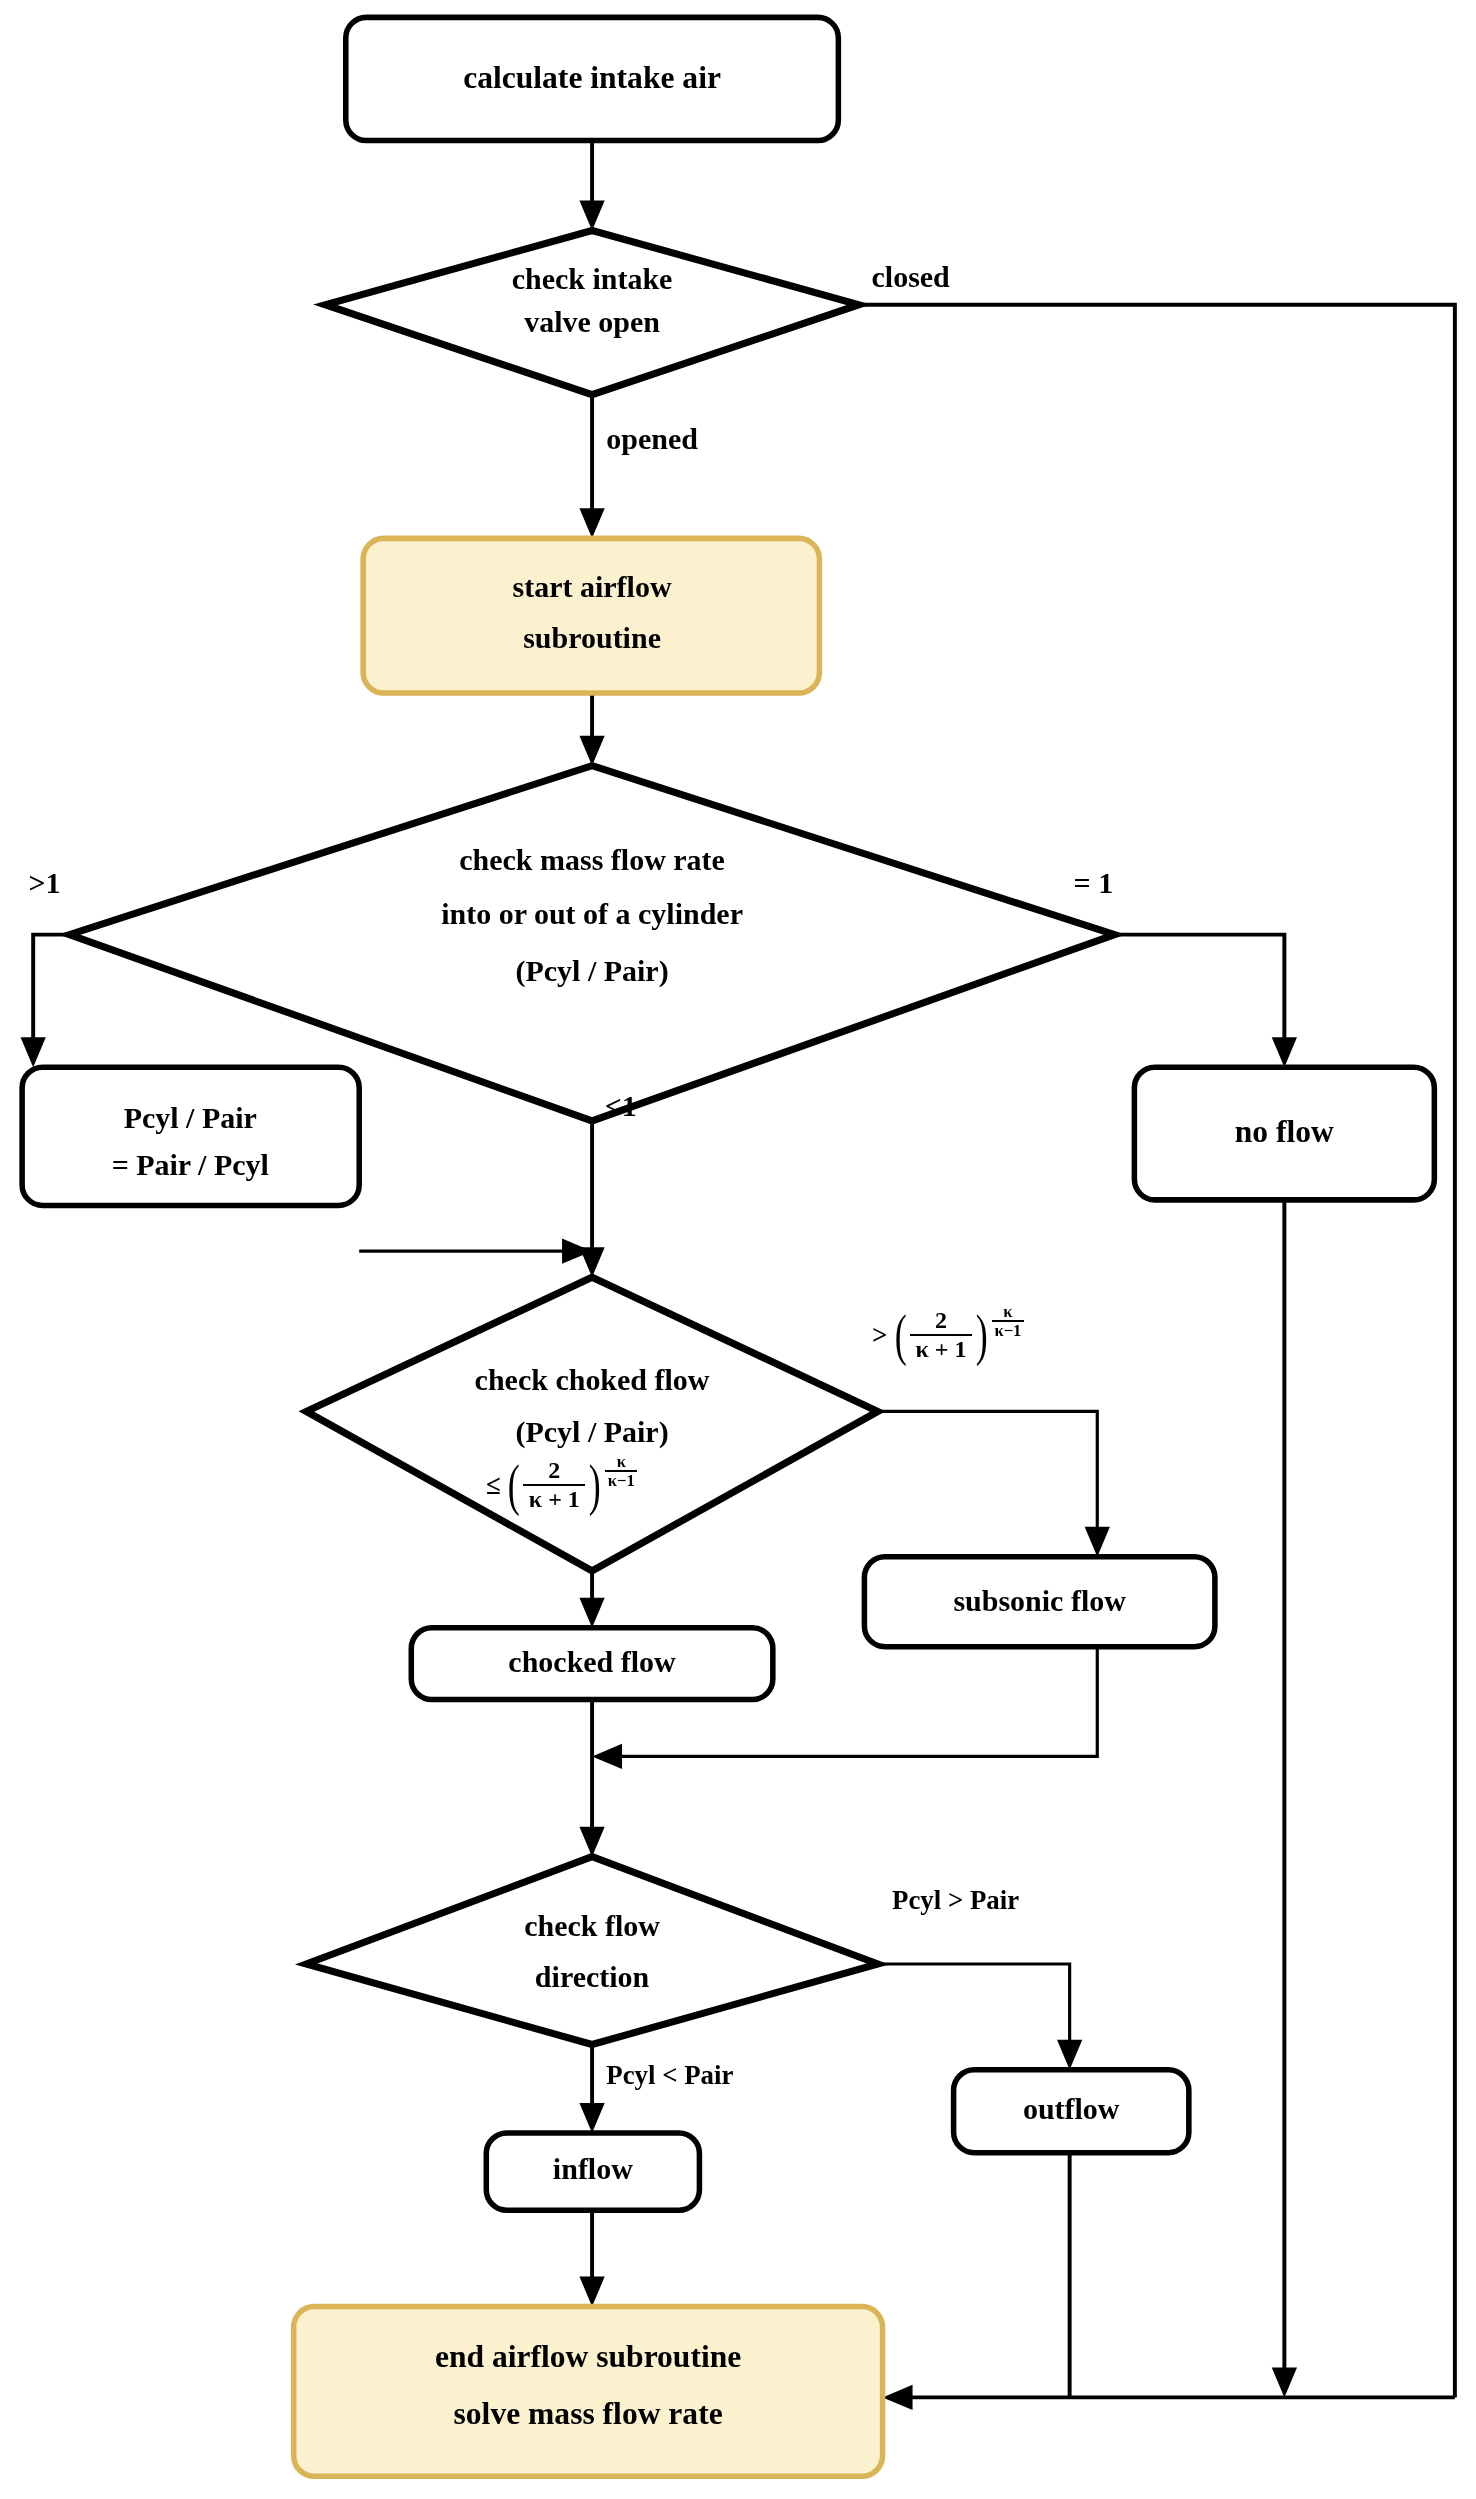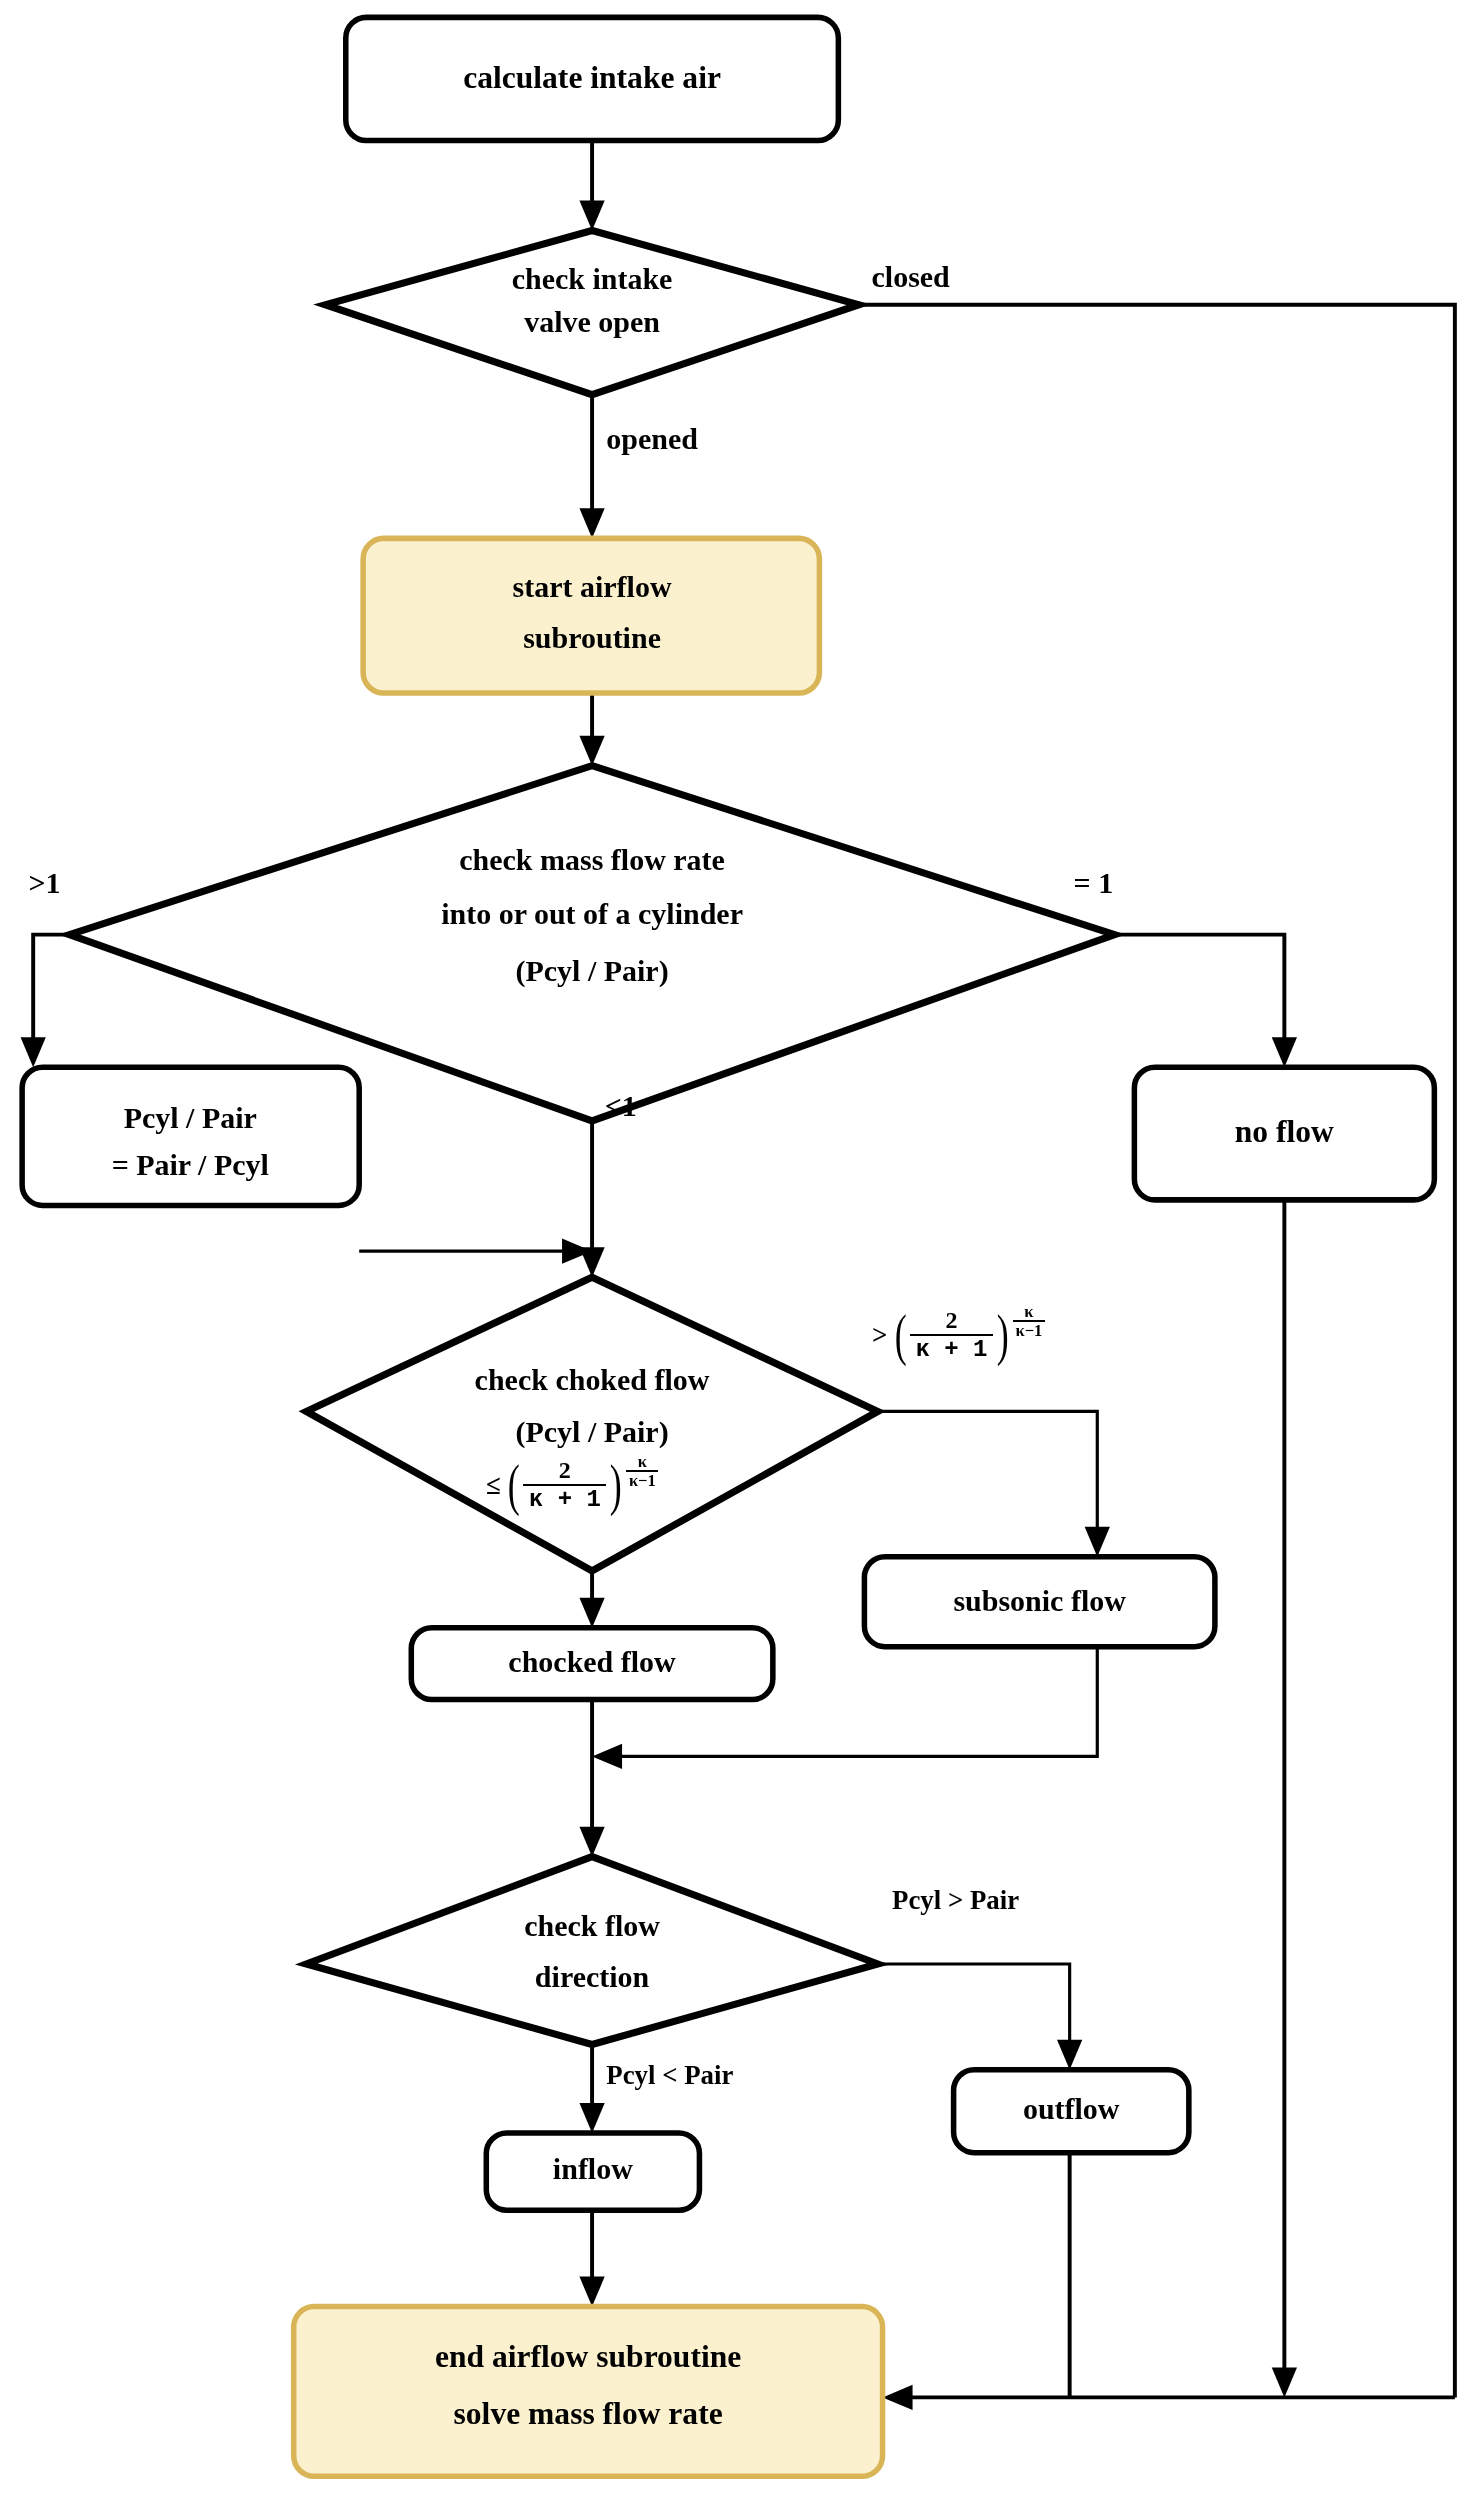--- a/index.html
+++ b/index.html
@@ -103,21 +103,20 @@
   .math-frac .num {
     padding: 0 5.5px 0.8px 5.5px;
   }
   .math-frac .bar {
     width: 100%;
     height: 2.4px;
     background: #000;
   }
   .math-frac .den {
     padding: 0.8px 5.5px 0 5.5px;
-    font-family: Liberation Mono, monospace;
   }
   .math-sup {
     display: inline-flex;
     flex-direction: column;
     align-items: center;
     font-size: 16.6px;
     line-height: 1.05;
     margin-left: 0.8px;
     align-self: flex-start;
     margin-top: -3.2px;

